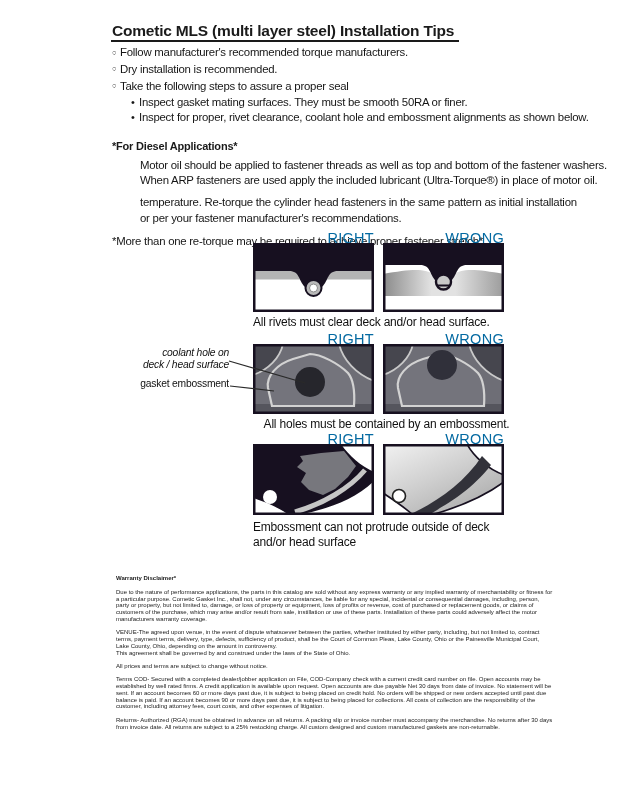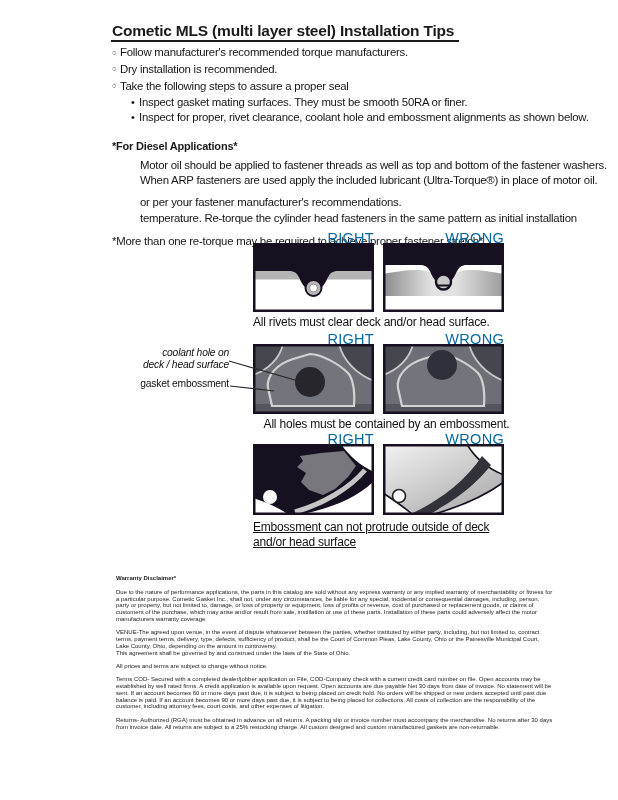--- a/index.html
+++ b/index.html
@@ -72,22 +72,22 @@
       </div>
     </div>
 
     <h2 class="diesel-h">*For Diesel Applications*</h2>
 
     <div class="para">
       <div class="line">Motor oil should be applied to fastener threads as well as top and bottom of the fastener washers.</div>
       <div class="line">When ARP fasteners are used apply the included lubricant (Ultra-Torque®) in place of motor oil.</div>
     </div>
     <div class="para">
+      <div class="line">temperature. Re-torque the cylinder head fasteners in the same pattern as initial installation</div>
       <div class="line">or per your fastener manufacturer's recommendations.</div>
-      <div class="line">temperature. Re-torque the cylinder head fasteners in the same pattern as initial installation</div>
     </div>
     <div class="note">*More than one re-torque may be required to achieve proper fastener stretch*</div>
   </div>
 
   <div class="figures">
 
     <div class="fig-label" style="left:237px;top:231px;">RIGHT</div>
     <div class="fig-label" style="left:367px;top:231px;">WRONG</div>
 
     <div class="fig-box" style="left:237px;top:243px;height:69px;">
@@ -182,21 +182,21 @@
               <stop offset="1" stop-color="#a9a9a9"></stop>
           </linearGradient>
         </defs>
         <rect width="121" height="71" fill="#ffffff"></rect>
         <path d="M0,0 H84 C91,13 105,25 121,31 V38 C95,57 66,66 48,71 H30 C20,62 9,55 0,49 Z" fill="url(#sw)" stroke="#171020" stroke-width="1.6"></path>
         <path d="M30,69 C55,57 82,38 99,12 L108,21 C88,47 62,61 49,69 Z" fill="#32323a"></path>
         <circle cx="16" cy="52" r="6.5" fill="#ffffff" stroke="#222222" stroke-width="1.6"></circle>
         <rect x="1.25" y="1.25" width="118.5" height="68.5" fill="none" stroke="#171020" stroke-width="2.5"></rect>
       </svg>
     </div>
-    <div class="fig-caption" style="left:237px;top:520px;text-decoration:underline;">
+    <div class="fig-caption" style="left:237px;top:520px;">
       <div>Embossment can not protrude outside of deck</div>
       <div>and/or head surface</div>
     </div>
   </div>
 
   <div class="warranty">
     <p class="w-h">Warranty Disclaimer*</p>
     <p>Due to the nature of performance applications, the parts in this catalog are sold without any express warranty or any implied warranty of merchantability or fitness for a particular purpose.  Cometic Gasket Inc., shall not, under any circumstances, be liable for any special, incidental or consequential damages, including, person, party or property, but not limited to, damage, or loss of property or equipment, loss of profits or revenue, cost of purchased or replacement goods, or claims of customers of the purchase, which may arise and/or result from sale, instillation or use of these parts.  Installation of these parts could adversely affect the motor manufacturers warranty coverage.</p>
     <p class="tight">VENUE-The agreed upon venue, in the event of dispute whatsoever between the parties, whether instituted by either party, including, but not limited to, contract terms, payment terms, delivery, type, defects, sufficiency of product, shall be the Court of Common Pleas, Lake County, Ohio or the Painesville Municipal Court, Lake County, Ohio, depending on the amount in controversy.</p>
     <p>This agreement shall be governed by and construed under the laws of the State of Ohio.</p>

